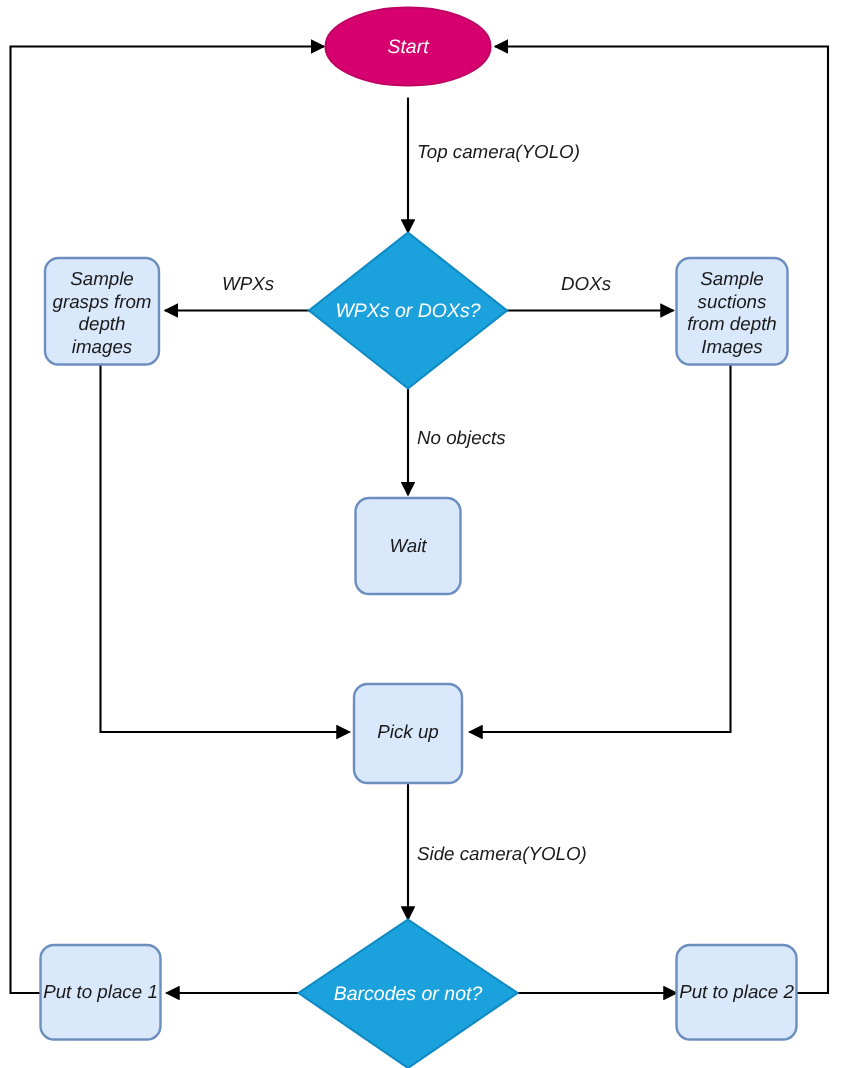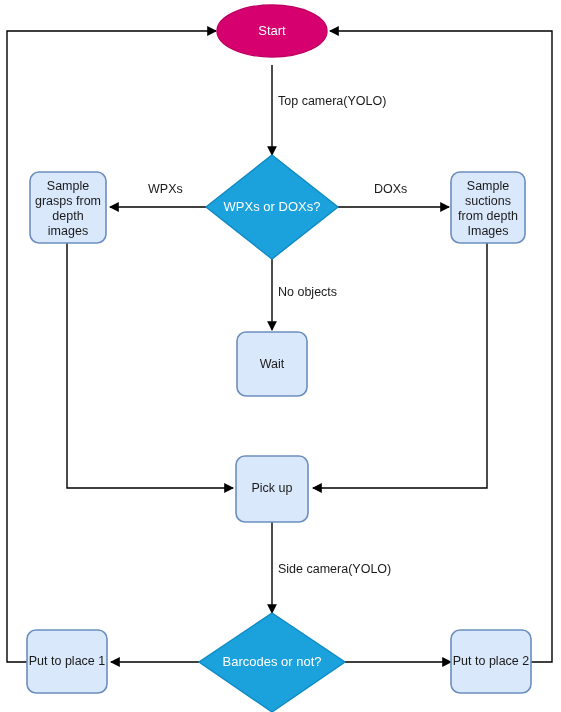--- a/index.html
+++ b/index.html
@@ -7,20 +7,21 @@
     padding: 0;
     background: #ffffff;
   }
   #canvas {
     position: relative;
     width: 561px;
     height: 712px;
     background: #ffffff;
     overflow: hidden;
     font-family: "Liberation Sans", sans-serif;
+    font-style: italic;
   }
   svg#flow {
     position: absolute;
     top: 0;
     left: 0;
     width: 561px;
     height: 712px;
   }
   .edge-line {
     stroke: #000000;

